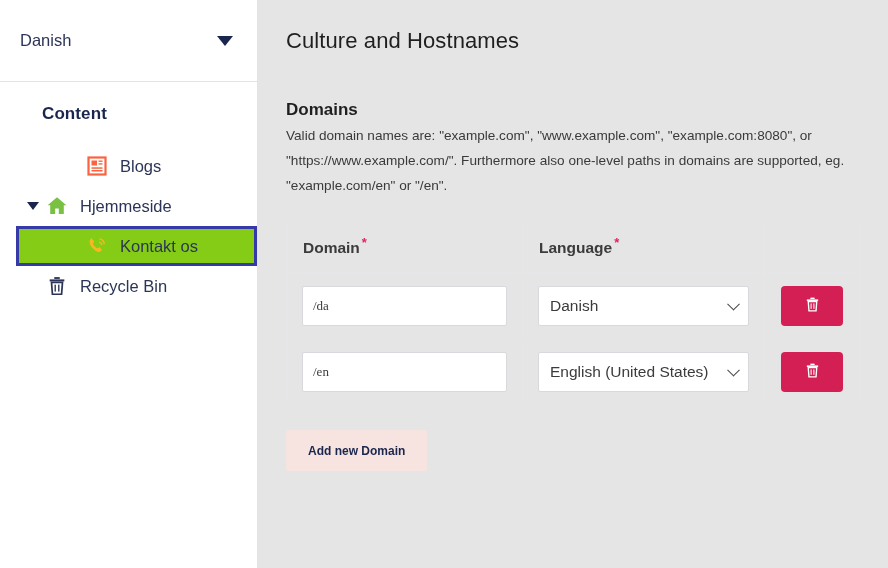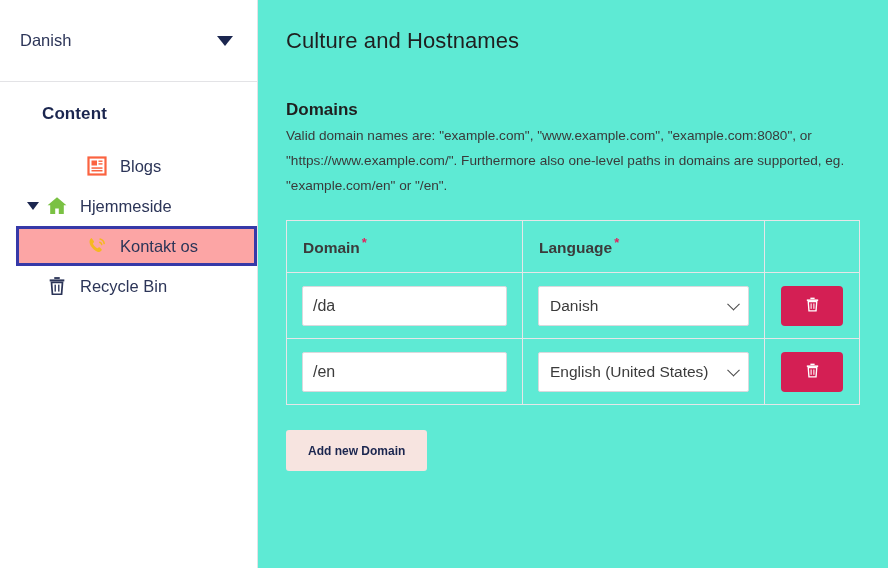--- a/index.html
+++ b/index.html
@@ -57,21 +57,21 @@
     display: flex;
     align-items: center;
     height: 40px;
     cursor: pointer;
     border: 3px solid transparent;
     padding-left: 5px;
   }
   .tree-row.level-1 { padding-left: 5px; }
   .tree-row.level-2 { padding-left: 45px; }
   .tree-row.selected {
-    background: #fca5a5;
+    background: #84cc16;
     border-color: #3639a8;
   }
   .twisty {
     width: 18px;
     display: flex;
     justify-content: center;
     align-items: center;
     margin-right: 2px;
   }
   .twisty i {
@@ -92,21 +92,21 @@
     font-size: 16.5px;
     color: #2c3558;
     white-space: nowrap;
   }
   .tree-row.selected .t-label { color: #2c3558; }
 
   
   .main {
     flex: 1 1 auto;
     height: 568px;
-    background: #5eead4;
+    background: #e5e5e5;
     position: relative;
   }
   .main-header {
     height: 82px;
     display: flex;
     align-items: center;
     padding-left: 28px;
   }
   .main-header h1 {
     font-size: 22px;
@@ -154,22 +154,22 @@
 
   .dom-table td { height: 66px; padding: 0 15px; vertical-align: middle; }
   td.cell-actions { text-align: center; padding: 0; }
 
   .txt-input {
     width: 100%;
     height: 40px;
     border: 1px solid #d9d9dd;
     border-radius: 2px;
     padding: 0 10px;
-    font-family: Liberation Sans, sans-serif;
-    font-size: 16px;
+    font-family: Liberation Serif, serif;
+    font-size: 13px;
     color: #3b3b3b;
     background: #fff;
     outline: none;
   }
   .select-box {
     position: relative;
     width: 100%;
     height: 40px;
     border: 1px solid #d9d9dd;
     border-radius: 2px;

